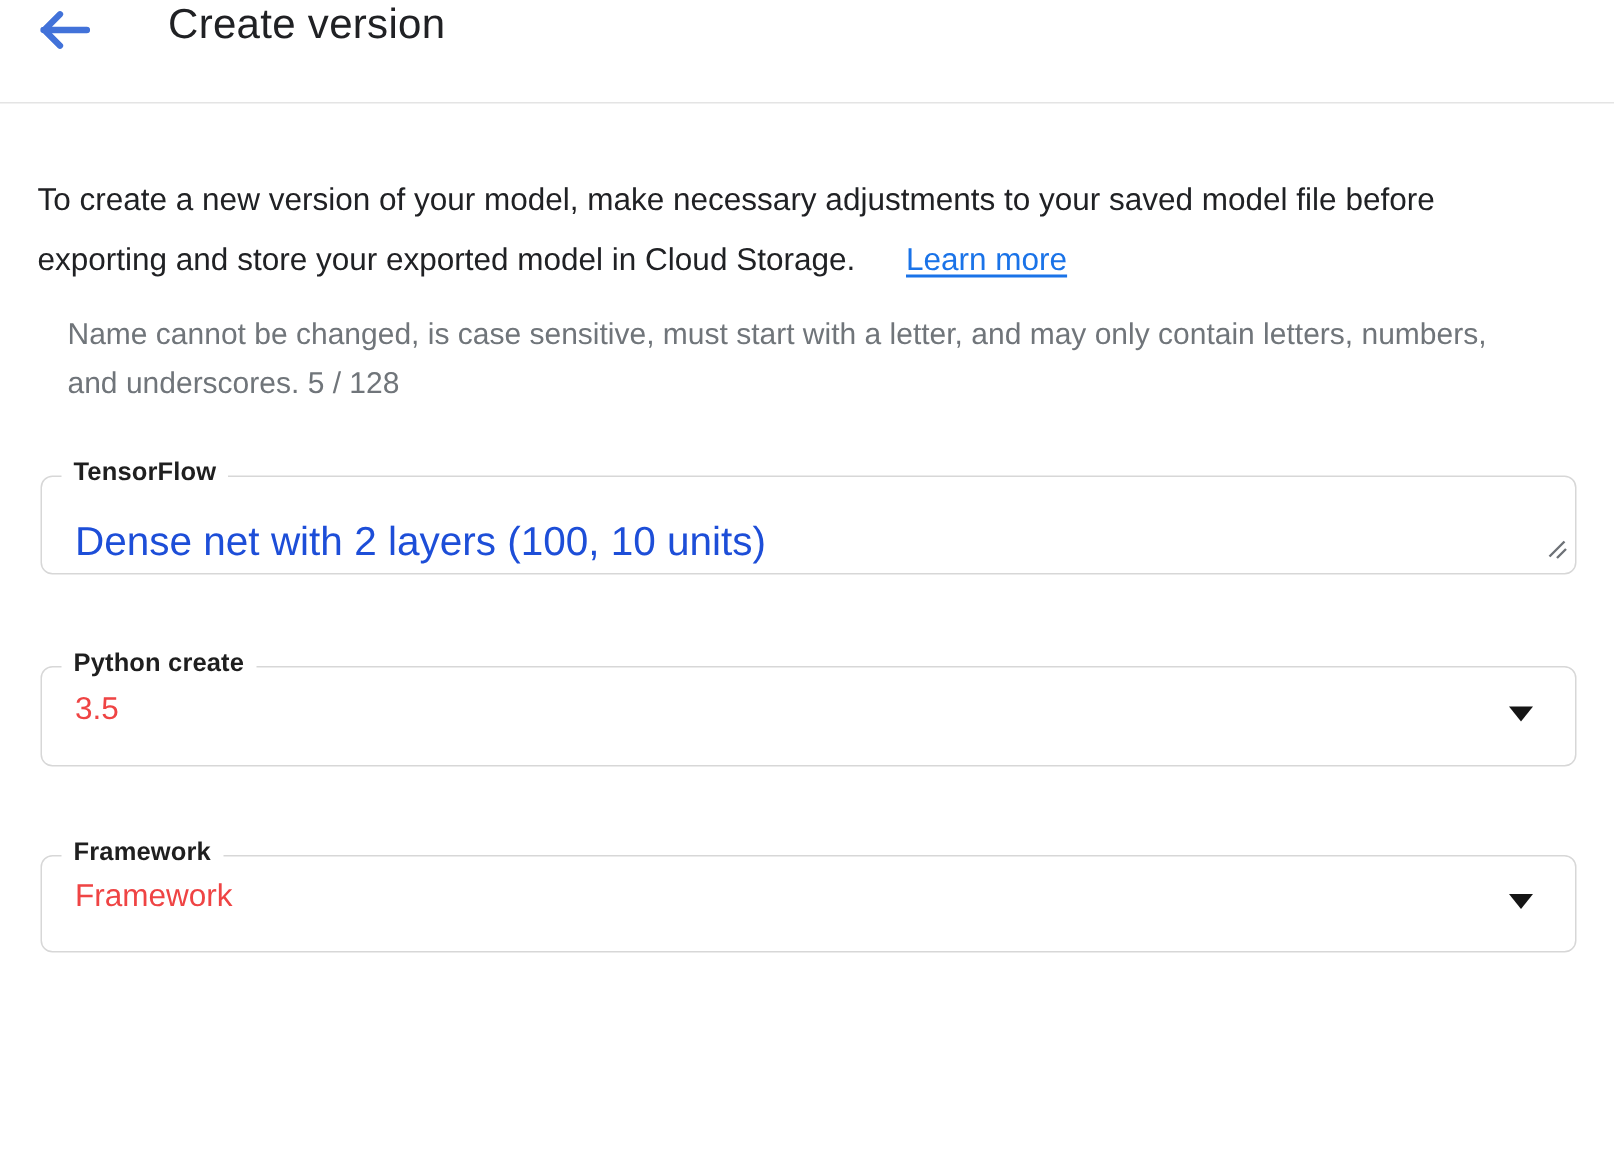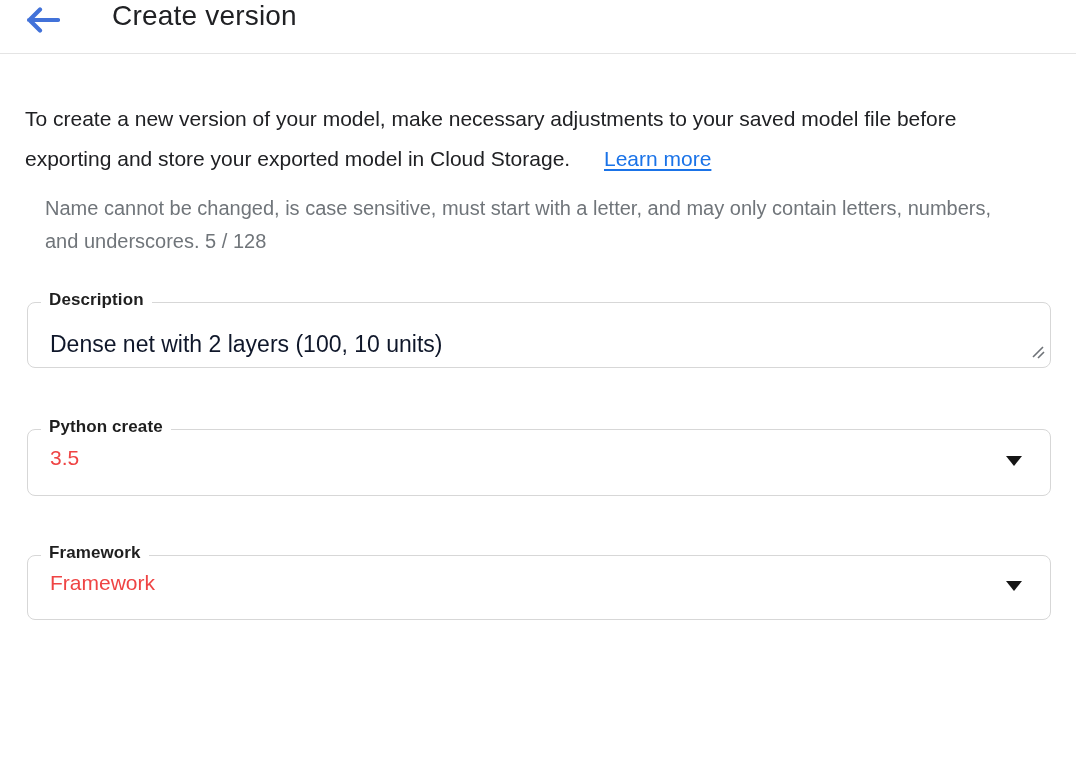--- a/index.html
+++ b/index.html
@@ -6,21 +6,21 @@
   html, body {
     margin: 0; padding: 0;
     width: 1076px; height: 779px;
     background: #ffffff;
     font-family: "Liberation Sans", sans-serif;
     color: #202124;
     overflow: hidden;
   }
   
   .header {
-    height: 54px;
+    height: 69px;
     border-bottom: 1px solid #e4e4e4;
     display: flex;
     align-items: flex-start;
     padding-left: 24px;
   }
   .back-btn {
     background: none; border: none; padding: 0; margin-top: 5px;
     width: 36px; height: 30px; cursor: pointer;
     display: inline-flex; align-items: center; justify-content: center;
   }
@@ -83,21 +83,21 @@
     line-height: 33px;
     color: #70757a;
     max-width: 965px;
   }
   .field-description { margin-top: 44px; height: 66px; }
   .textarea-input {
     display: block;
     width: 100%; height: 100%;
     border: none; outline: none; background: transparent;
     font-family: inherit;
-    font-size: 23px; color: #0f172a;
+    font-size: 27px; color: #1d4ed8;
     padding: 28px 22px 0 22px;
     resize: none;
     overflow: hidden;
   }
   .resize-handle {
     position: absolute;
     right: 5px; bottom: 4px;
     pointer-events: none;
   }
   .field-python { margin-top: 61px; height: 67px; }
@@ -134,21 +134,21 @@
   <h1 class="page-title">Create version</h1>
 </div>
 
 <div class="main">
 
   <p class="intro"><span>To create a new version of your model, make necessary adjustments to your saved model file before exporting and store your exported model in Cloud Storage. </span><a href="#">Learn more</a></p>
 
   <div class="helper">Name cannot be changed, is case sensitive, must start with a letter, and may only contain letters, numbers, and underscores. 5 / 128</div>
 
   <div class="field field-description">
-    <span class="field-label">Description</span>
+    <span class="field-label">TensorFlow</span>
     <textarea class="textarea-input" style="">Dense net with 2 layers (100, 10 units)</textarea>
     <span class="resize-handle">
       <svg width="15" height="15" viewBox="0 0 15 15">
         <path d="M3 13 L13 3 M8 14 L14 8" stroke="#6e7277" stroke-width="1.6" fill="none"></path>
       </svg>
     </span>
   </div>
 
   <div class="field field-python select-box">
     <span class="field-label">Python create</span>

